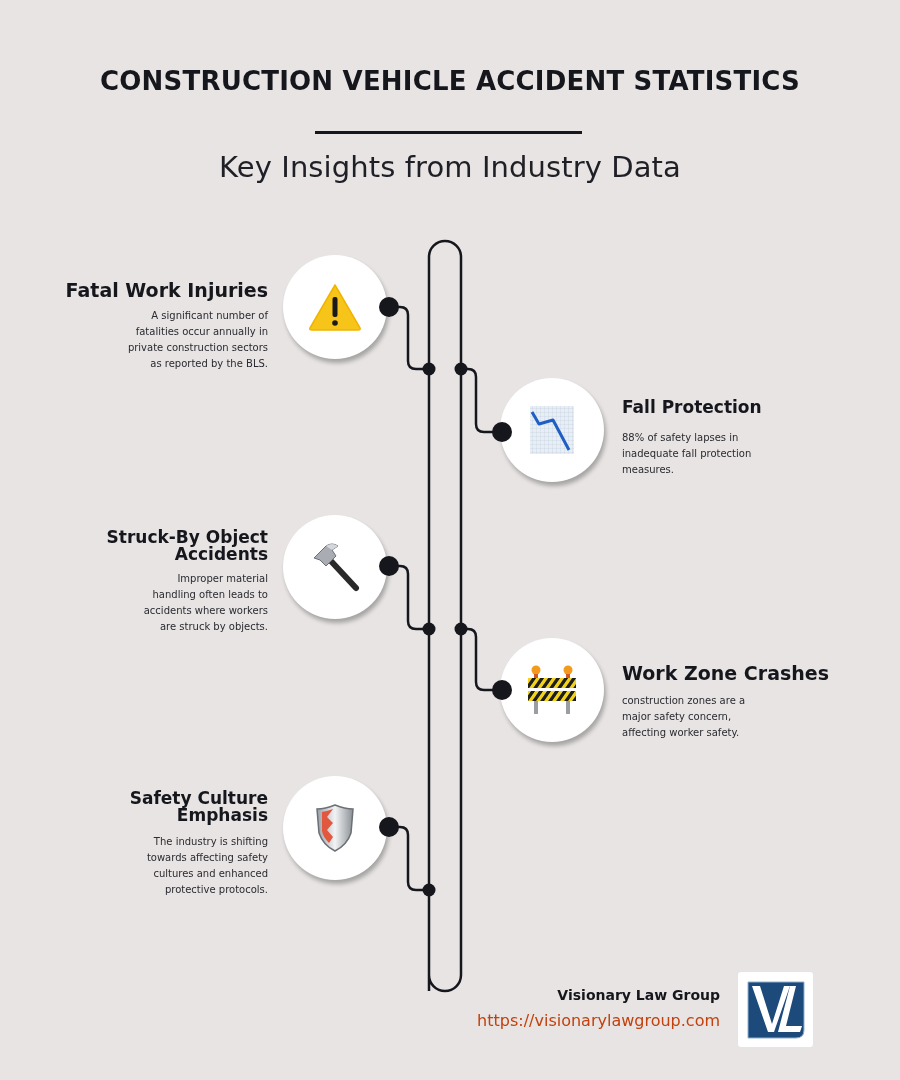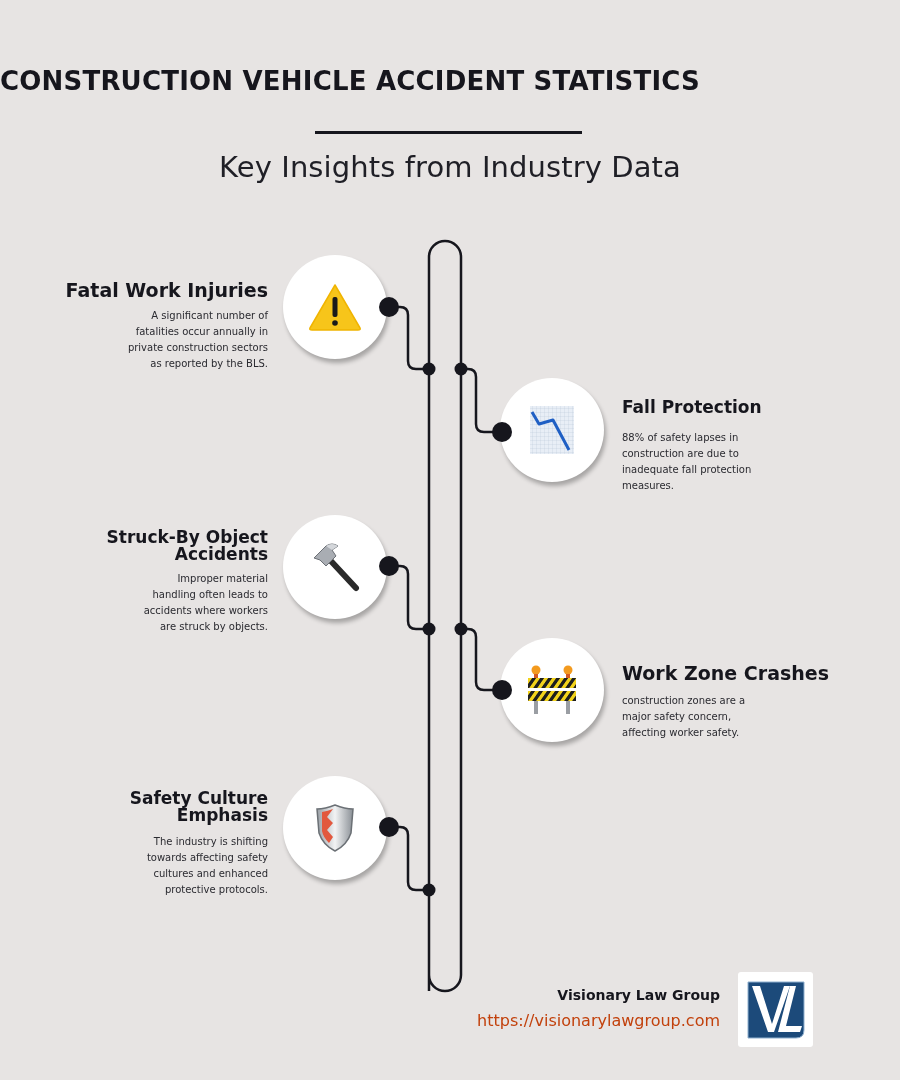--- a/index.html
+++ b/index.html
@@ -5,20 +5,21 @@
   html, body { margin: 0; padding: 0; }
   body {
     width: 900px; height: 1080px; overflow: hidden;
     background: #e7e4e3;
     font-family: "Liberation Sans", sans-serif;
     color: #16161d;
     position: relative;
   }
   .title {
     position: absolute; left: 0; right: 0; top: 66px;
+    text-align: center;
     font-family: "DejaVu Sans", sans-serif;
     font-weight: bold; font-size: 26px; letter-spacing: 0.2px;
     color: #16161d;
   }
   .title-rule {
     position: absolute; left: 315px; top: 131px; width: 267px; height: 3px;
     background: #16161d;
   }
   .subtitle {
     position: absolute; left: 0; right: 0; top: 150px;
@@ -126,21 +127,20 @@
   </svg>
 </div>
 <svg style="position:absolute;left:0;top:0;pointer-events:none" width="900" height="1080">
   <circle cx="502" cy="432" r="10" fill="#16161d"></circle>
 </svg>
 <div class="item-title right" style="left:622px; top:399px; width:240px;">
   <div>Fall Protection</div>
 </div>
 <div class="item-desc right" style="left:622px; top:430px; width:260px;">
   <div>88% of safety lapses in</div>
-  <div>construction are due to</div>
   <div>inadequate fall protection</div>
   <div>measures.</div>
 </div>
 
 <div class="circle" style="left:283px; top:515px;">
   <svg width="54" height="54" viewBox="0 0 54 54">
     <line x1="22" y1="20" x2="48" y2="48" stroke="#2a2a2a" stroke-width="6" stroke-linecap="round"></line>
     <path d="M6 18 L18 6 Q24 2 30 6 L24 10 L28 16 L18 26 L12 20 Z" fill="#a9adb3" stroke="#6c7076" stroke-width="1"></path>
     <path d="M18 6 Q24 2 30 6 L24 10 Z" fill="#d4d7db"></path>
   </svg>

